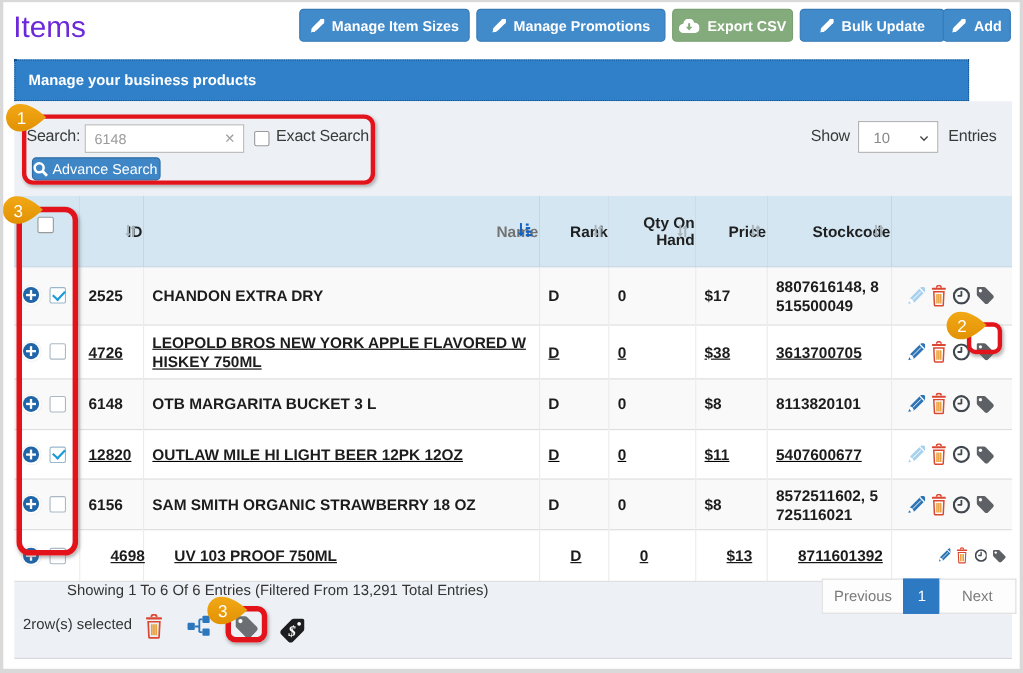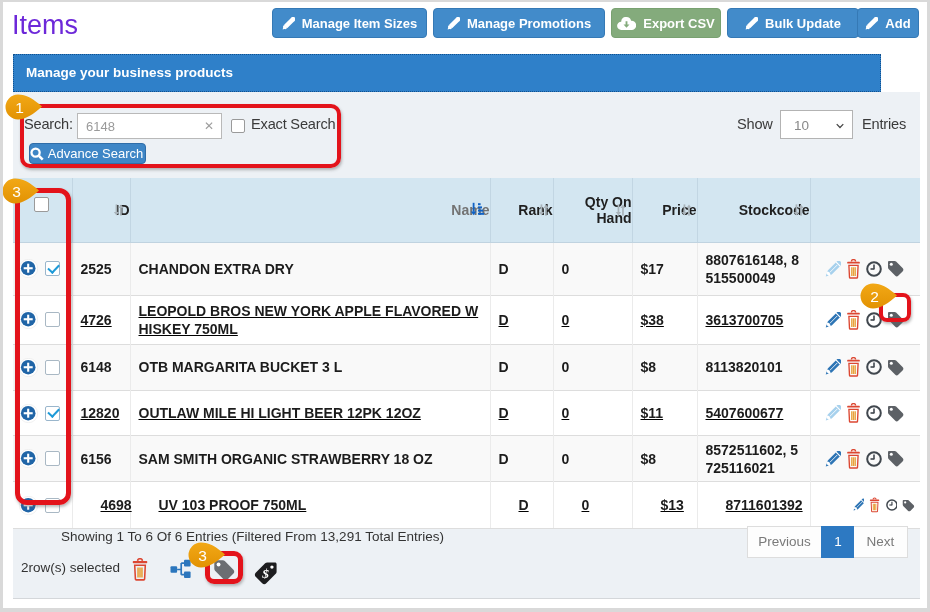--- a/index.html
+++ b/index.html
@@ -407,21 +407,21 @@
     </svg>
   <svg style="position:absolute;left:213px;top:559px;" width="22" height="22" fill="#6b6e72">
       <use href="#tag"></use>
     </svg>
   <svg style="position:absolute;left:254px;top:561px;" width="24" height="24">
       <use href="#btag"></use>
     </svg>
 
   <div class="pg" style="left:747px;width:75px;">Previous</div>
   <div class="pg on" style="left:821px;width:34px;">1</div>
-  <div class="pg" style="left:854px;width:54px;border-left:none;">Next</div>
+  <div class="pg" style="left:854px;width:70px;border-left:none;">Next</div>
 
   <div class="redbox" style="left:20px;top:104px;width:321px;height:64px;border-radius:10px;"></div>
   <div class="redbox" style="left:15px;top:188px;width:56px;height:317px;border-radius:12px;border-width:5px;"></div>
   <div class="redbox" style="left:879px;top:293px;width:32px;height:29px;border-radius:8px;"></div>
   <div class="redbox" style="left:205px;top:551px;width:38px;height:33px;border-radius:9px;border-width:5px;"></div>
 
   <svg class="badge" style="left:4.5px;top:94px;" width="38" height="26" viewBox="0 0 38 26">
       <path d="M37 12.6 C28.5 4.7 21 0.5 13 0.5 A12.5 12.5 0 1 0 13 25.5 C21 25.5 28.5 20.3 37 12.6 Z" fill="url(#og)"></path>
       <text x="14.5" y="19" text-anchor="middle" font-size="15.5" fill="#fff" font-family="Liberation Sans,sans-serif">1</text>
     </svg>

